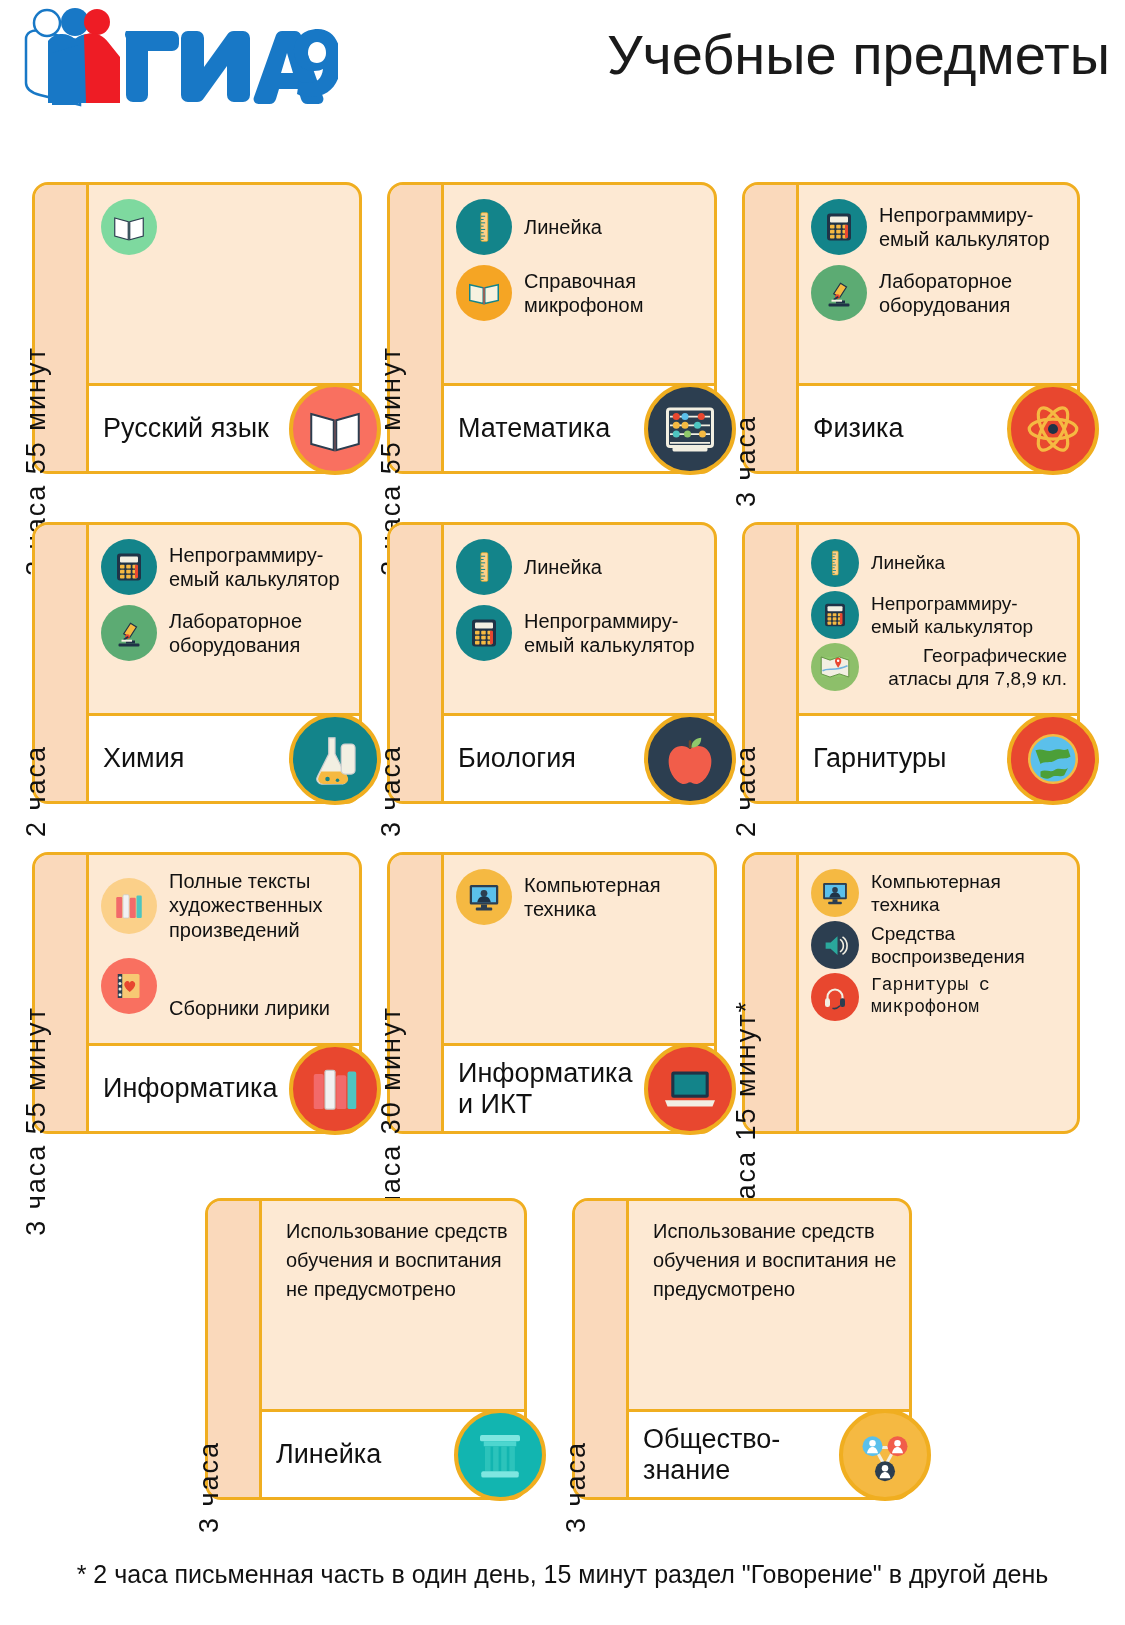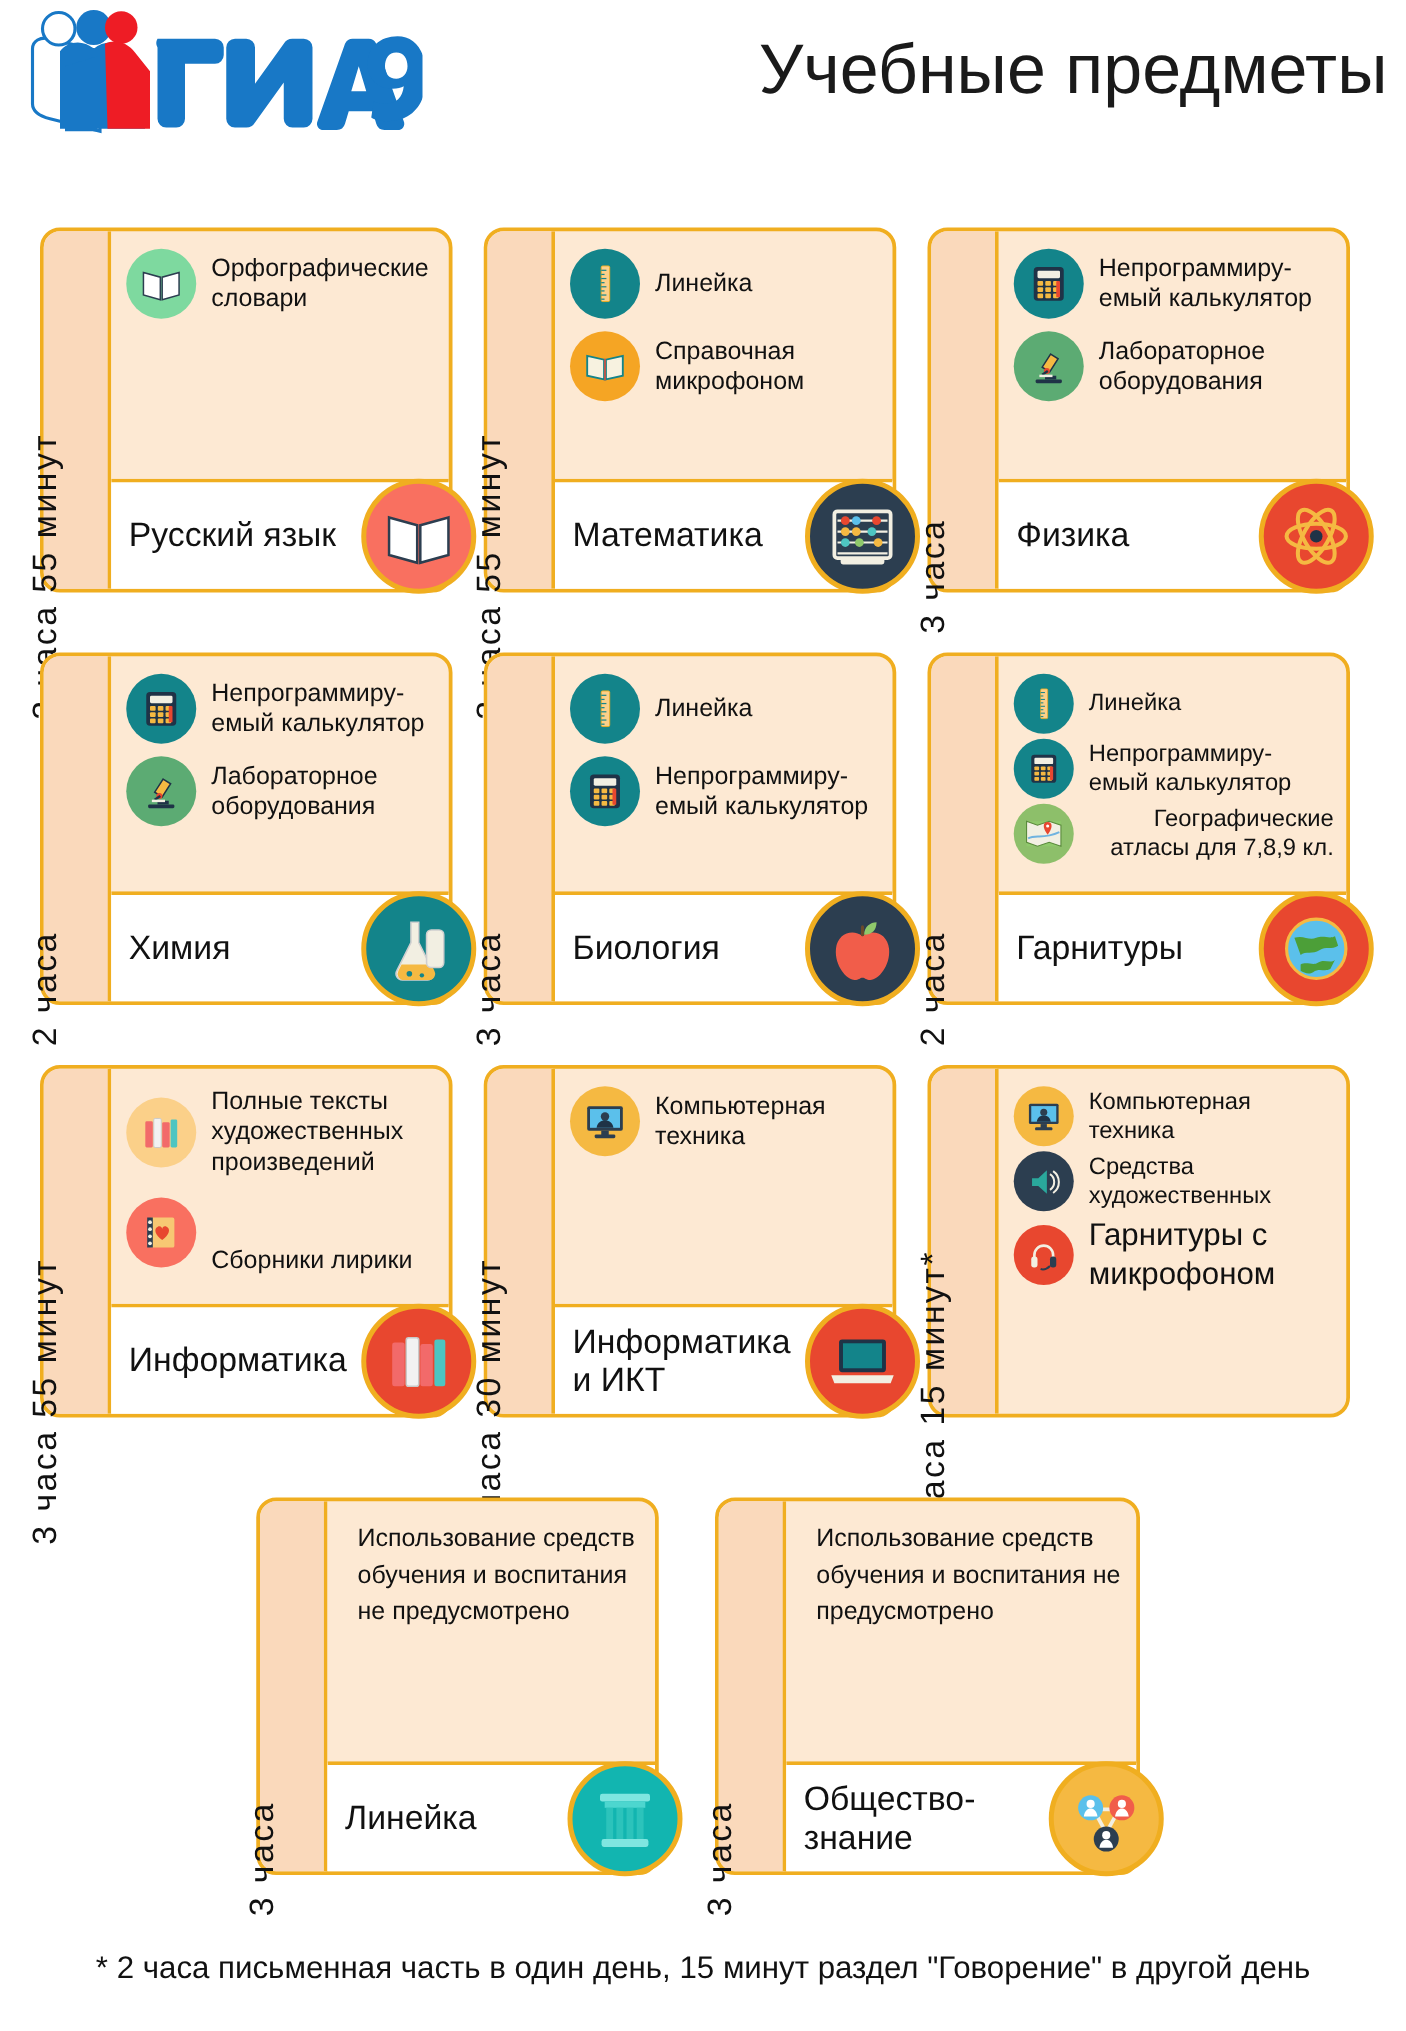--- a/index.html
+++ b/index.html
@@ -173,21 +173,20 @@
         <div class="card-body">
           <div class="items">
             <div class="item">
               <div class="item-icon" style="background: rgb(126, 217, 159);">
                 <svg width="36" height="36" viewBox="0 0 48 48">
                   <path d="M5 12 L23 17 L23 41 L5 36 Z" fill="#fff" stroke="#2c3e50" stroke-width="1.6"></path>
                   <path d="M43 12 L25 17 L25 41 L43 36 Z" fill="#fff" stroke="#2c3e50" stroke-width="1.6"></path>
                   <path d="M23 17 C23 13 18 10 14 10 L14 12" fill="none"></path>
                 </svg>
               </div>
-              <div class="item-label" style="white-space: pre-line;">Орфографические словари</div>
             </div>
           </div>
           <div class="subject-bar">
             <div class="subject-name" style="white-space: pre-line;">Русский язык</div>
             <div class="subject-icon" style="background: rgb(249, 112, 96);">
               <svg width="60" height="60" viewBox="0 0 48 48">
                 <path d="M5 12 L23 17 L23 41 L5 36 Z" fill="#fff" stroke="#2c3e50" stroke-width="1.6"></path>
                 <path d="M43 12 L25 17 L25 41 L43 36 Z" fill="#fff" stroke="#2c3e50" stroke-width="1.6"></path>
                 <path d="M23 17 C23 13 18 10 14 10 L14 12" fill="none"></path>
               </svg>
@@ -581,32 +580,32 @@
               <div class="item-label" style="font-size: 19px; white-space: pre-line;">Компьютерная техника</div>
             </div>
             <div class="item" style="margin-bottom: 4px;">
               <div class="item-icon sm" style="background: rgb(44, 62, 80);">
                 <svg width="30" height="30" viewBox="0 0 48 48">
                   <path d="M28 10 L17 20 L9 20 L9 30 L17 30 L28 40 Z" fill="#2aa89c"></path>
                   <path d="M32 15 a12 12 0 0 1 0 20" stroke="#f2efe2" stroke-width="2.6" fill="none"></path>
                   <path d="M36 11 a17 17 0 0 1 0 28" stroke="#f2efe2" stroke-width="2.6" fill="none"></path>
                 </svg>
               </div>
-              <div class="item-label" style="font-size: 19px; white-space: pre-line;">Средства художественных</div>
+              <div class="item-label" style="font-size: 19px; white-space: pre-line;">Средства воспроизведения</div>
             </div>
             <div class="item" style="margin-bottom: 4px;">
               <div class="item-icon sm" style="background: rgb(232, 71, 47);">
                 <svg width="30" height="30" viewBox="0 0 48 48">
                   <path d="M12 30 v-6 a12 12 0 0 1 24 0 v6" stroke="#f2efe2" stroke-width="3.4" fill="none"></path>
                   <rect x="8" y="26" width="8" height="14" rx="3.5" fill="#f2efe2"></rect>
                   <rect x="32" y="26" width="8" height="14" rx="3.5" fill="#2c3e50"></rect>
                   <path d="M32 38 q-6 6 -12 4" stroke="#2c3e50" stroke-width="2.6" fill="none"></path>
                 </svg>
               </div>
-              <div class="item-label" style="font-size: 25px; white-space: pre-line;">Гарнитуры с микрофоном</div>
+              <div class="item-label" style="font-size: 18px; white-space: pre-line; font-family: Liberation Mono, monospace;">Гарнитуры с микрофоном</div>
             </div>
           </div>
         </div>
       </div>
       <div class="card" style="left: 205px; top: 1198px; width: 322px; height: 302px;">
         <div class="time-strip">
           <div class="time-text">3 часа</div>
         </div>
         <div class="card-body">
           <div class="note-text" style="flex: 1 1 auto;">Использование средств обучения и воспитания не предусмотрено</div>

